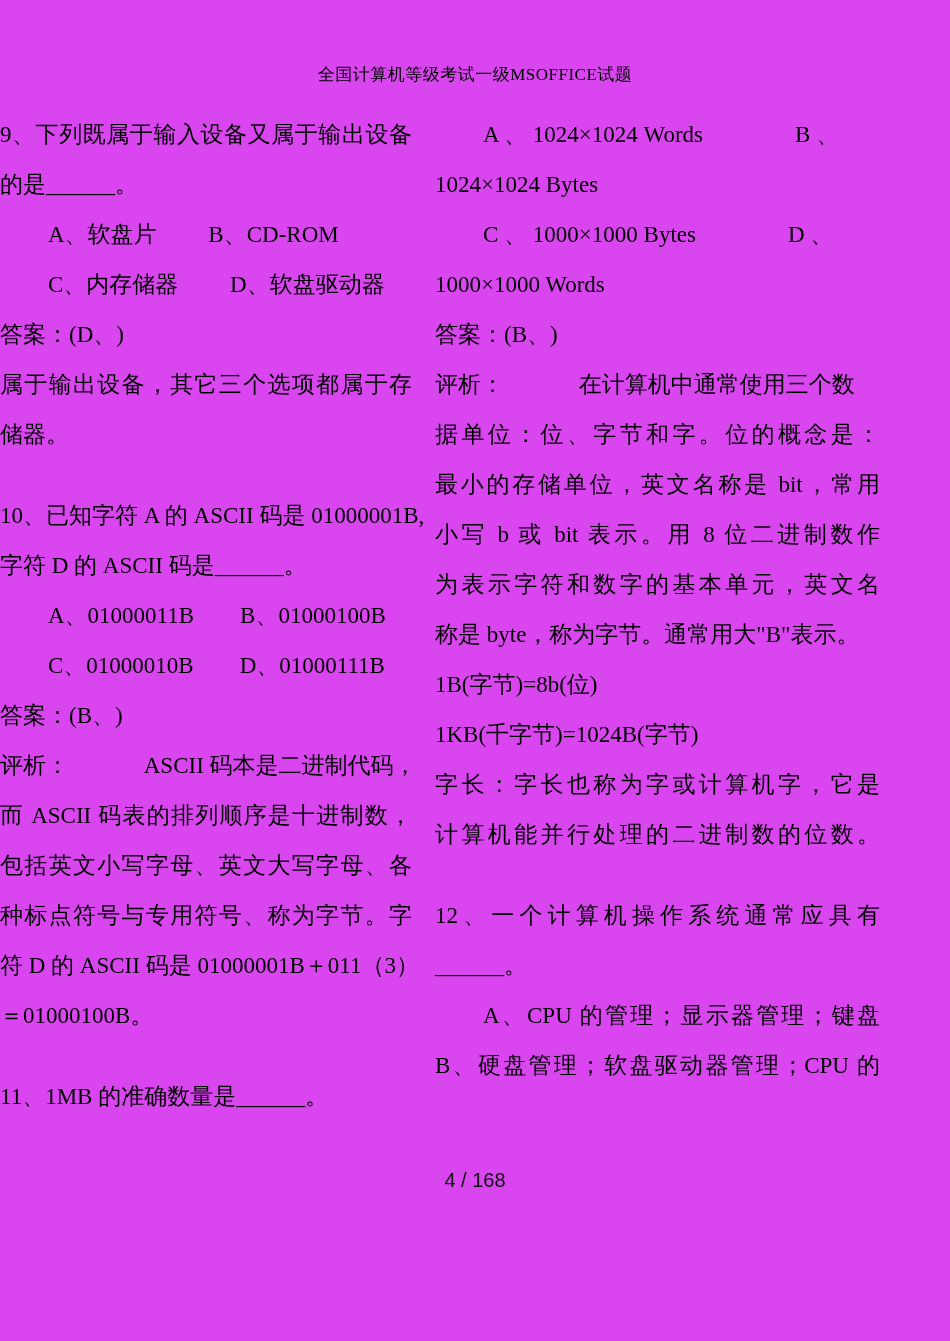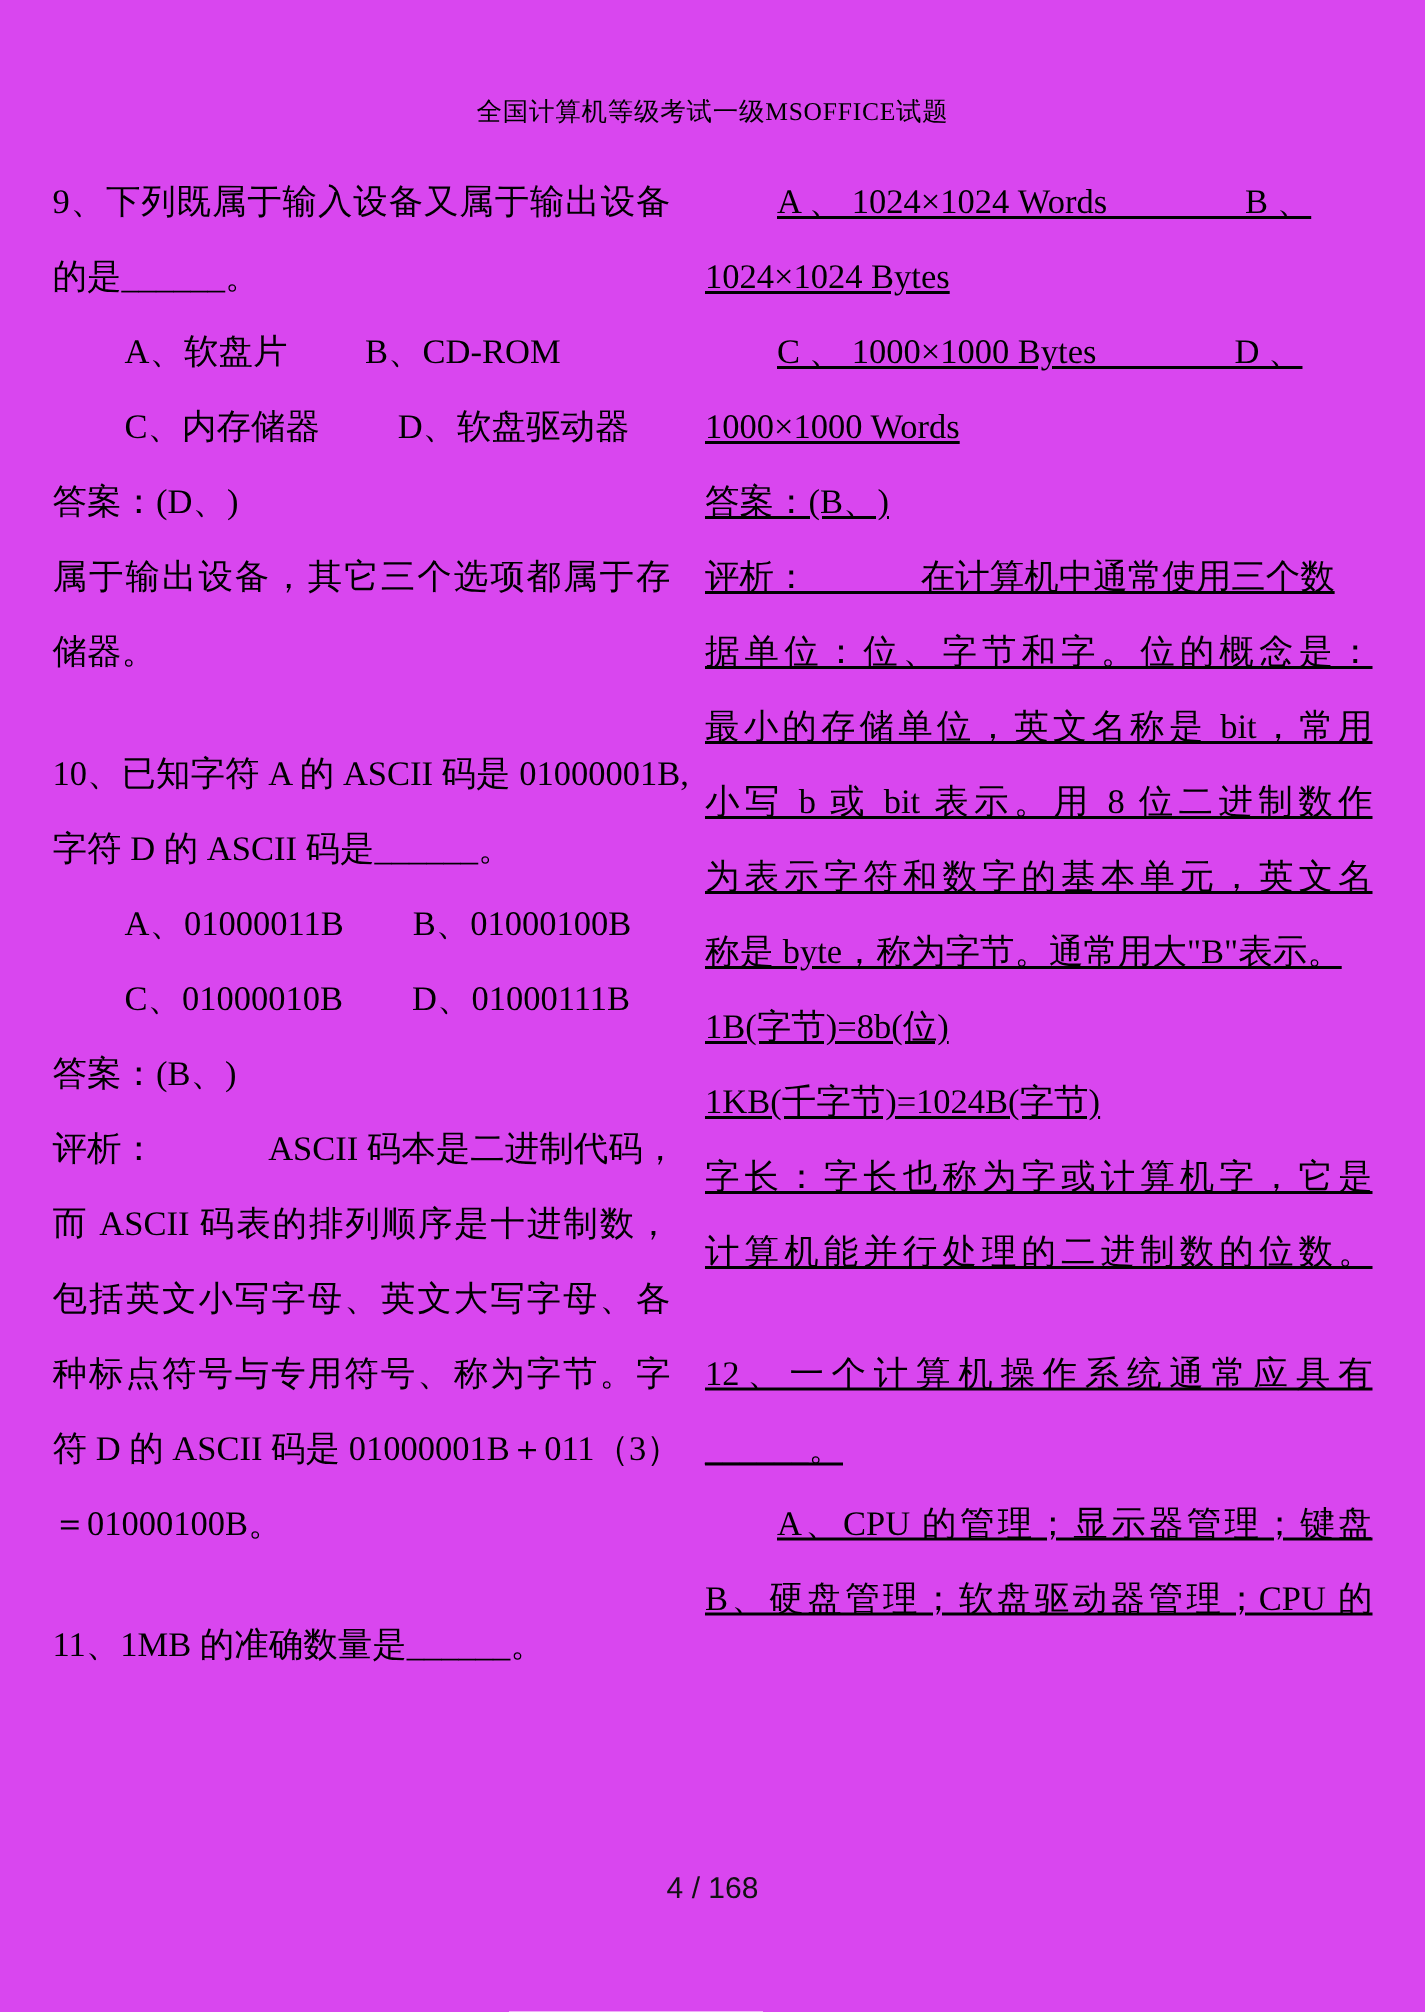--- a/index.html
+++ b/index.html
@@ -19,45 +19,44 @@
   .header {
     padding-top: 62px;
     text-align: center;
     font-size: 17px;
     line-height: 26px;
     letter-spacing: 0.5px;
   }
   .columns {
     display: flex;
     margin-top: 22px;
-    padding-left: 35px;
     padding-right: 35px;
   }
   .col {
     font-size: 23px;
   }
   .col.left  { width: 412px; }
-  .col.right { width: 445px; margin-left: 23px; text-decoration: underline; }
+  .col.right { width: 445px; margin-left: 23px; }
   .ln {
     height: 50px;
     line-height: 50px;
     white-space: nowrap;
   }
   .ln.pre { white-space: pre; }
   .ln.fill {
     white-space: normal;
     text-align: justify;
     text-align-last: justify;
     text-justify: inter-character;
   }
   .ln.indent { padding-left: 48px; }
   .ln.spacer { height: 31px; }
   .footer {
     position: absolute;
-    top: 1248px;
+    top: 1169px;
     left: 0;
     width: 100%;
     text-align: center;
     font-family: "Liberation Sans", "DejaVu Sans", sans-serif;
     font-size: 20px;
     color: #111111;
   }
 </style>
 </head>
 <body>

